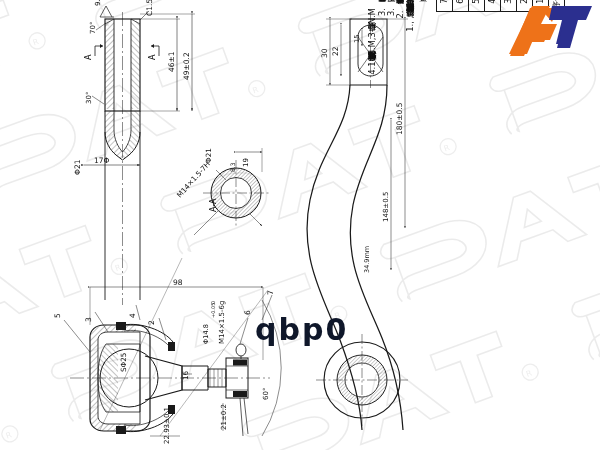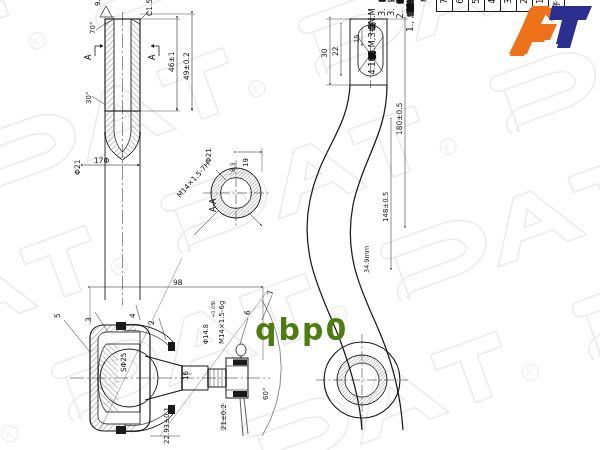--- a/index.html
+++ b/index.html
@@ -8,21 +8,21 @@
     background:#ffffff;
     font-family:"Liberation Sans", sans-serif;
   }
   #stage{position:absolute;left:0;top:0;width:600px;height:450px;overflow:hidden;background:#fff;}
 
   
   .wm-layer{position:absolute;left:-60px;top:-60px;width:720px;height:570px;opacity:.5;}
   .wm-layer svg{display:block;}
   .wm-center{
     position:absolute;left:255px;top:312px;
-    font-size:30px;letter-spacing:2px;color:#4d7c0f;font-weight:bold;
+    font-size:30px;letter-spacing:2px;color:#0f172a;font-weight:bold;
     font-family:"DejaVu Sans", sans-serif;
   }
 
   
   .dwg{position:absolute;left:0;top:0;width:574px;height:450px;padding-left:40px;}
   .dwg svg{display:block;}
 
   
   .logo{position:absolute;left:508px;top:4px;width:86px;height:58px;}
 

